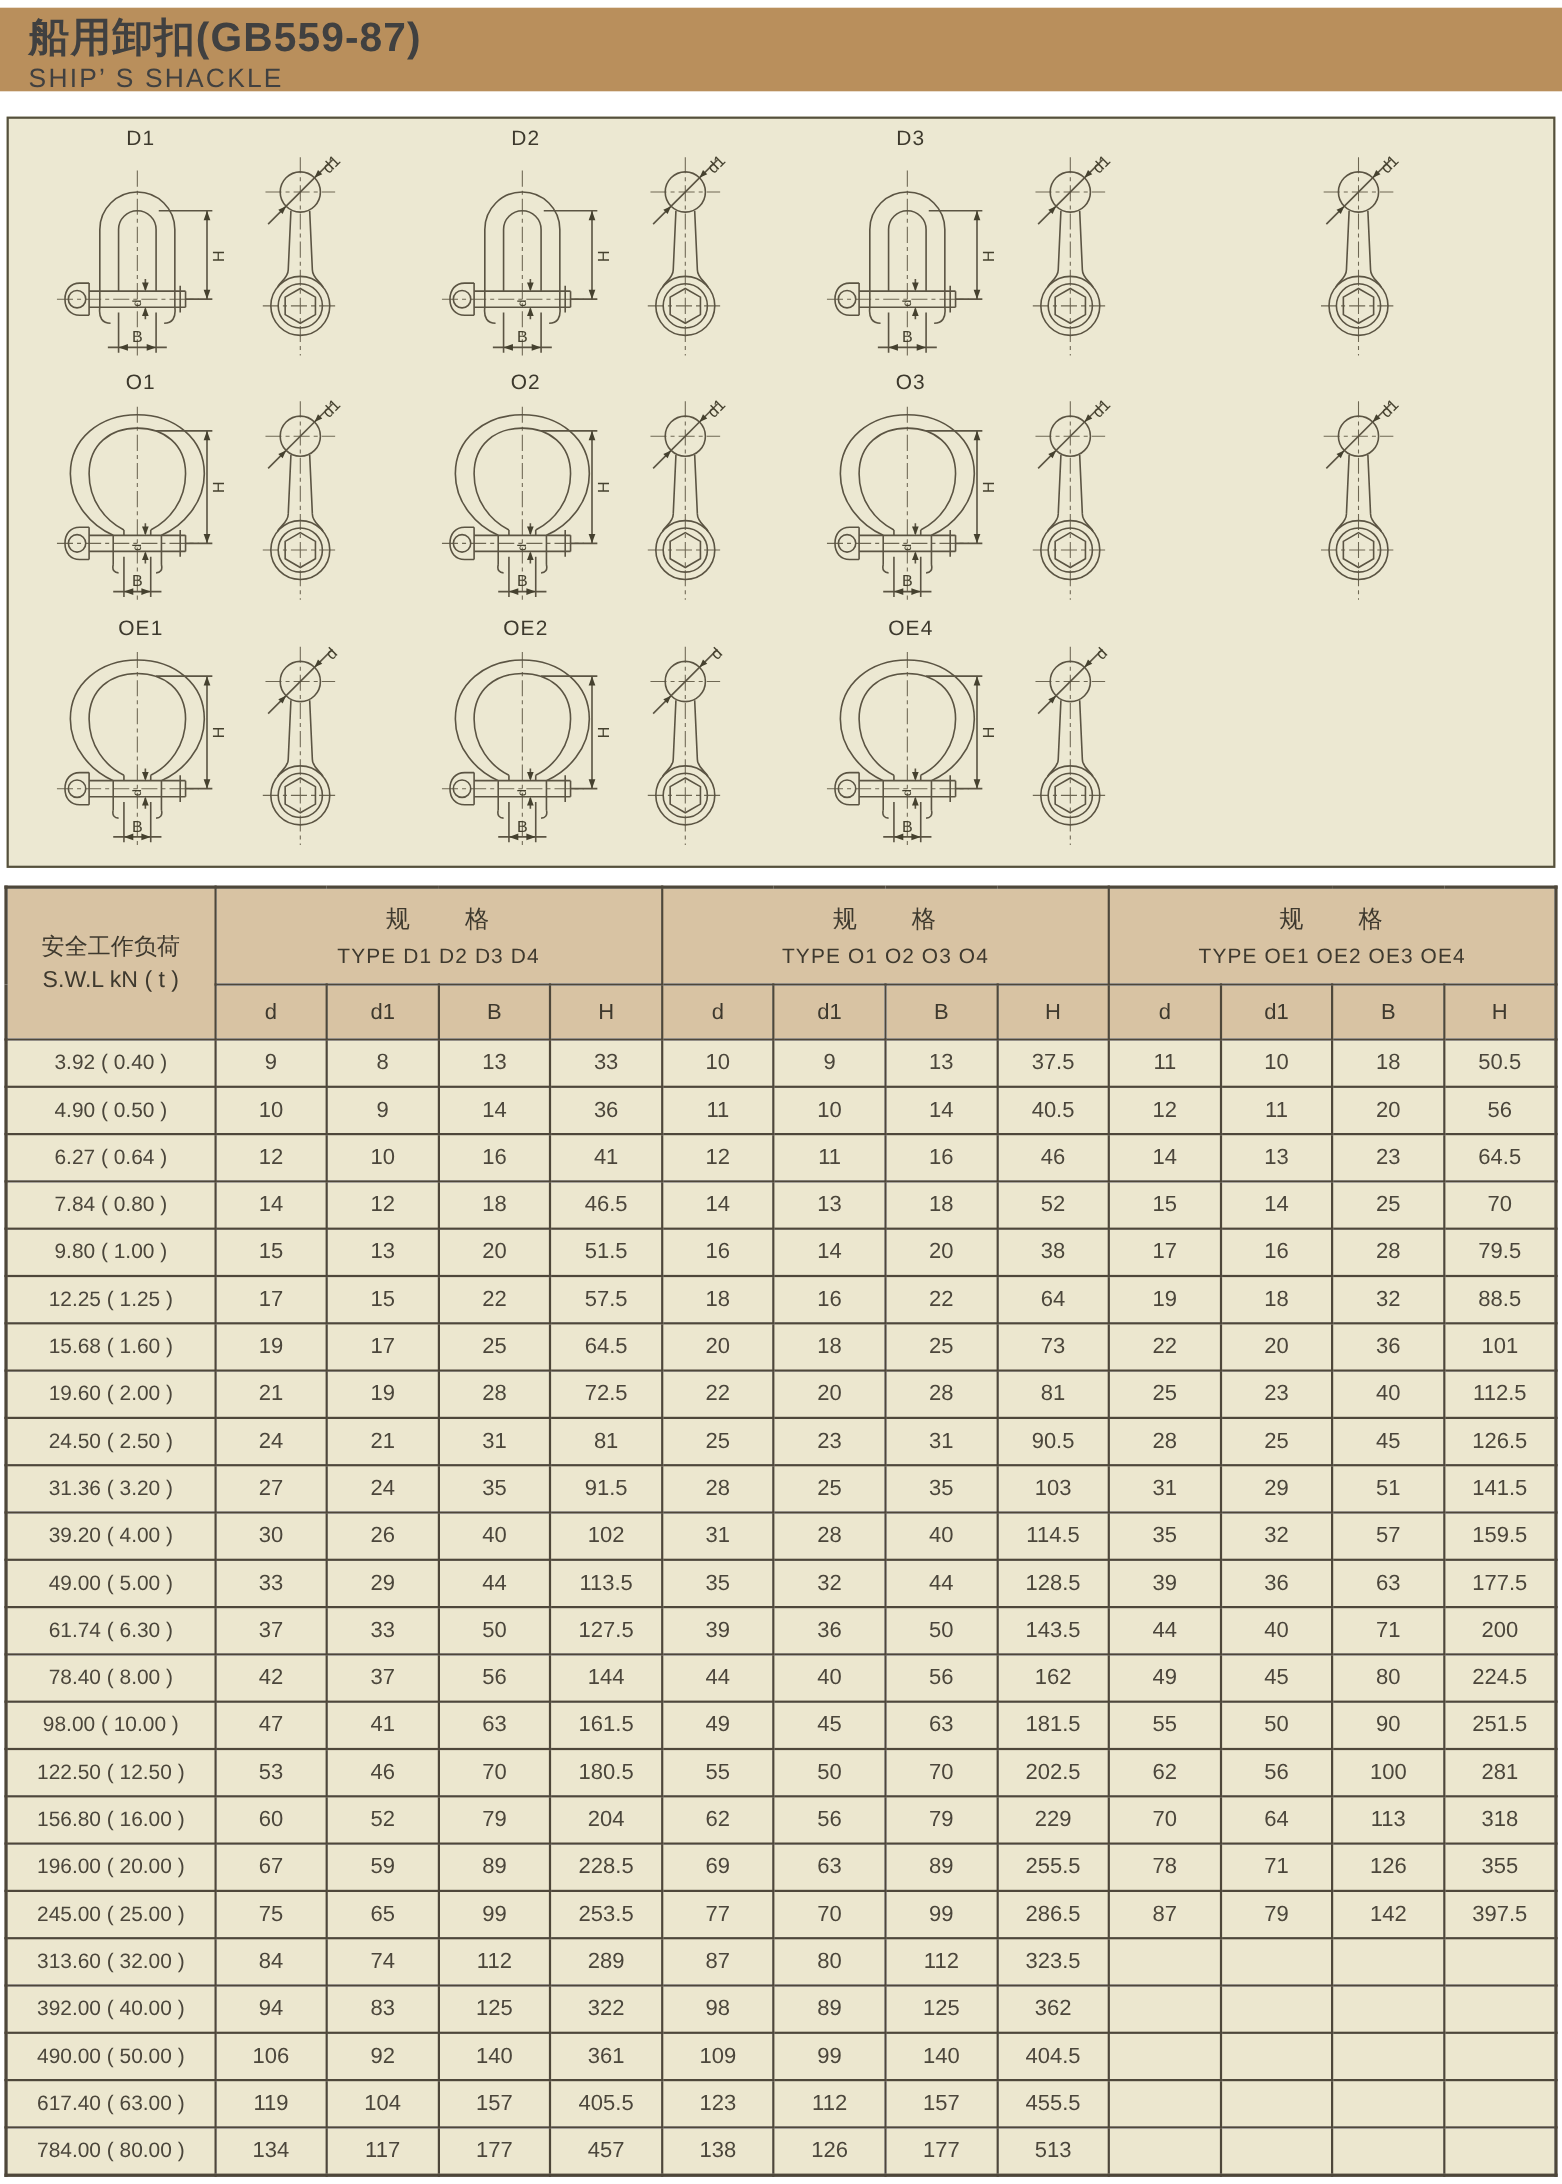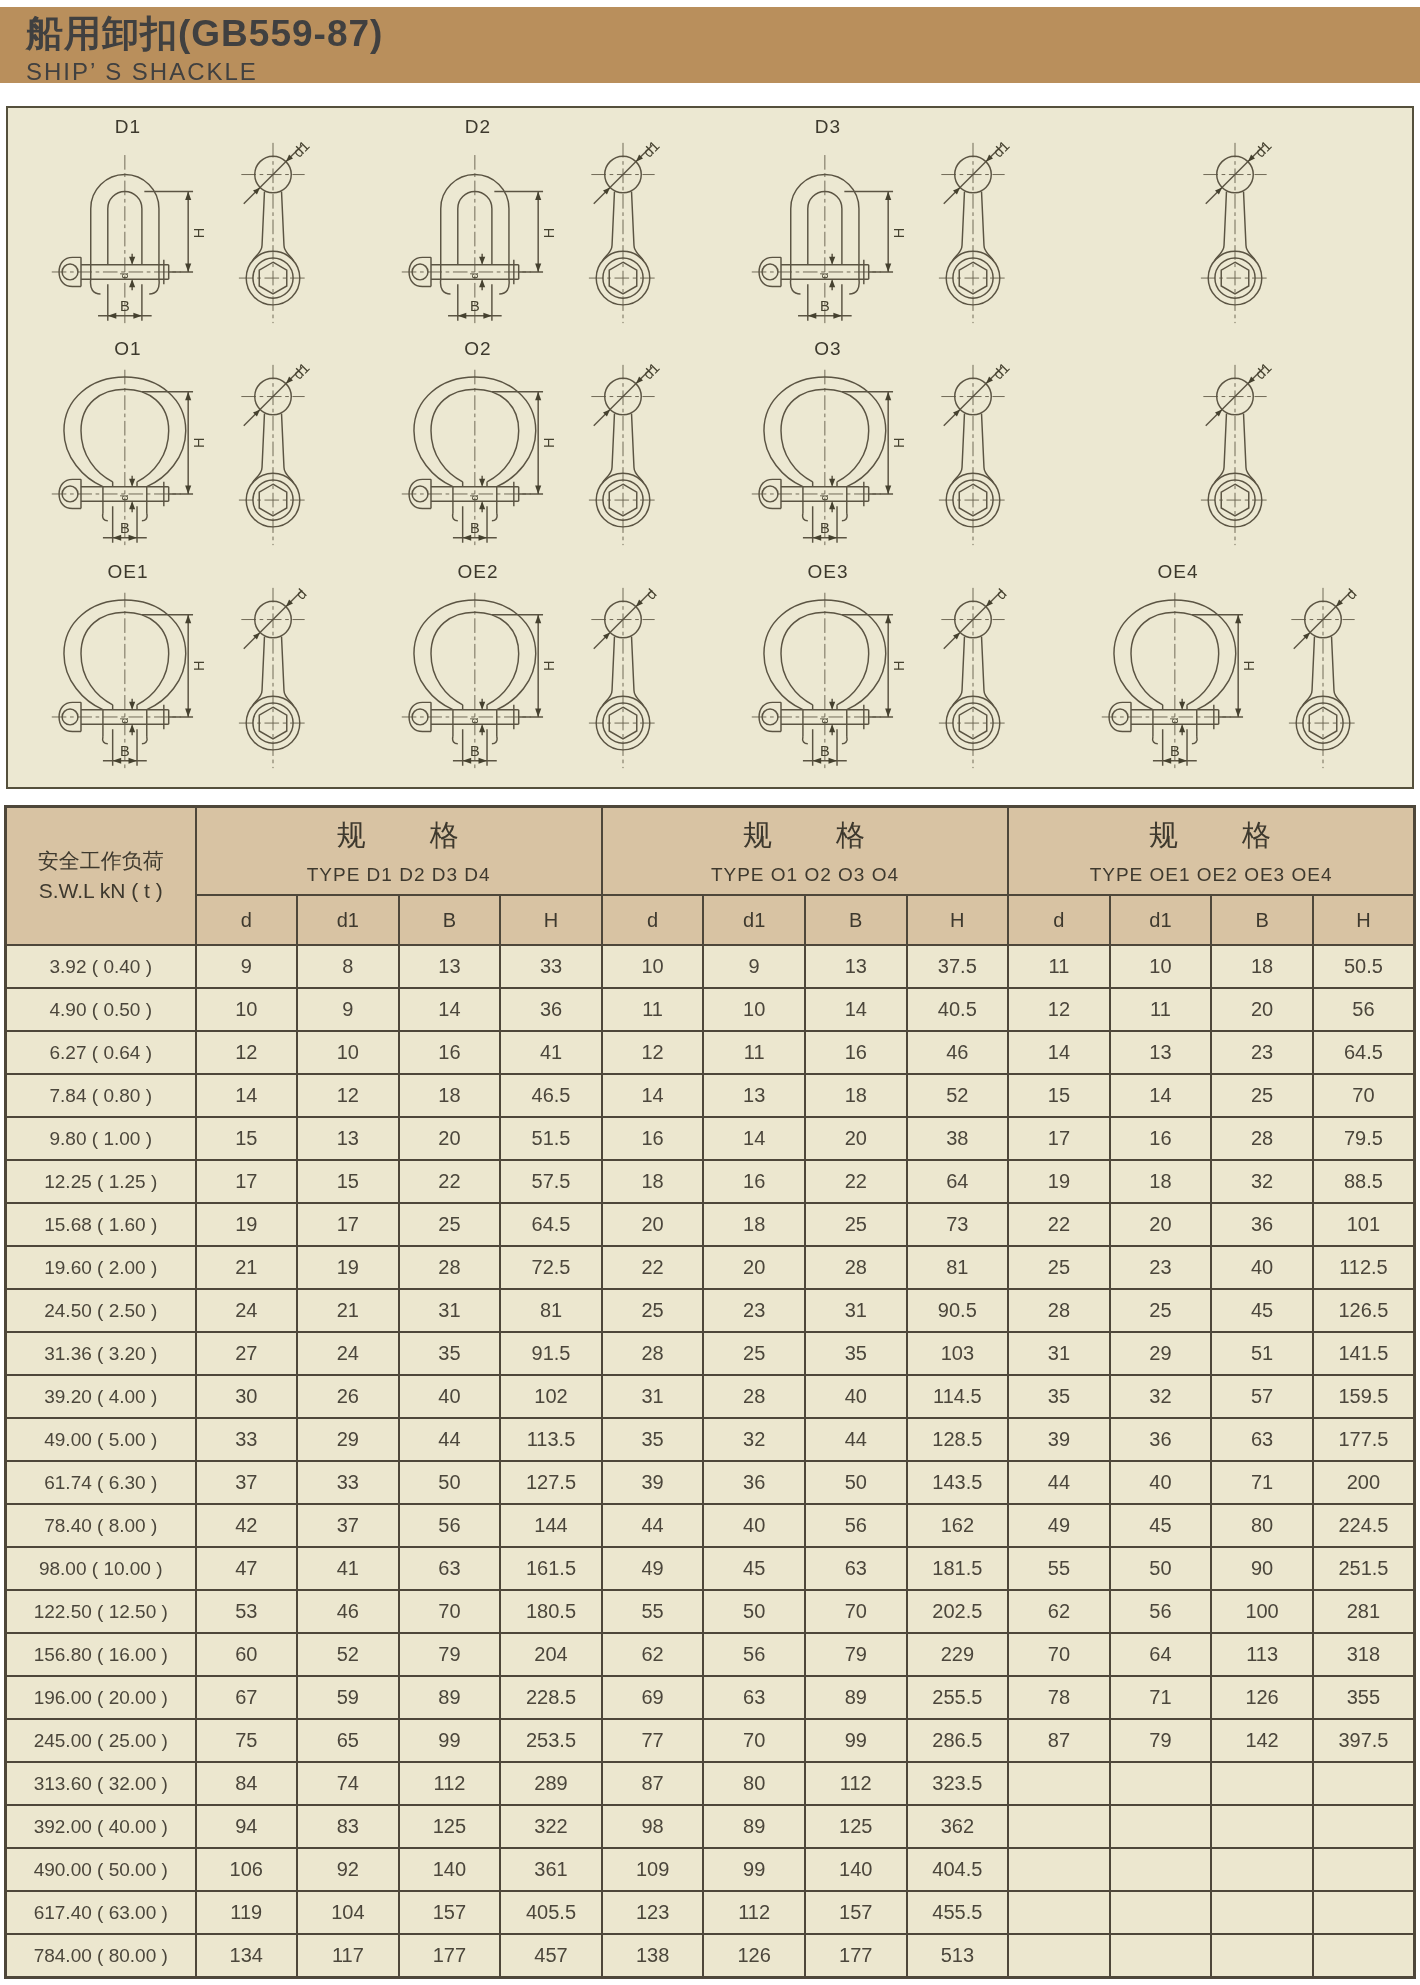--- a/index.html
+++ b/index.html
@@ -29,21 +29,21 @@
   .dim{font-size:12px;fill:#45412f;}
   .dimsm{font-size:9px;fill:#45412f;}
   
   table.spec{border-collapse:collapse;table-layout:fixed;width:1412px;margin:16px 4px 0 4px;
     border:3px solid #4e473a;}
   table.spec th,table.spec td{border:2px solid #4e473a;padding:0;text-align:center;
     vertical-align:middle;overflow:hidden;white-space:nowrap;}
   thead th{background:#d8c3a3;font-weight:normal;color:#3e392e;}
   .swl-th{font-size:21px;line-height:30px;}
   .group-th{height:86px;}
-  .group-th .spec-line{font-size:29px;letter-spacing:2px;margin-bottom:8px;}
+  .group-th .spec-line{font-size:22px;letter-spacing:2px;margin-bottom:8px;}
   .group-th .type-line{font-size:19px;letter-spacing:1px;}
   tr.subhead th{height:48px;font-size:20px;}
   tbody td{background:#ece7cf;height:41px;font-size:20px;color:#4b463b;}
   tbody td.swl{font-size:19px;}
 </style>
 </head>
 <body>
 
 <svg width="0" height="0" style="position:absolute" aria-hidden="true">
   <defs>
@@ -225,33 +225,20 @@
       </div>
       <svg class="pin-svg" width="98" height="190" viewBox="0 0 80 156" style="margin-top:22px;">
         <use class="pin-use" href="#sym-pin-d"></use>
       </svg>
     </div>
   </div>
       <div class="dcell">
     <div class="dcell-inner">
       <div class="front-wrap">
         <div class="dcell-title">OE2</div>
-        <svg class="front-svg" width="159" height="190" viewBox="0 0 130 156">
-          <use class="front-use" href="#sym-o-front"></use>
-        </svg>
-      </div>
-      <svg class="pin-svg" width="98" height="190" viewBox="0 0 80 156" style="margin-top:22px;">
-        <use class="pin-use" href="#sym-pin-d"></use>
-      </svg>
-    </div>
-  </div>
-      <div class="dcell">
-    <div class="dcell-inner">
-      <div class="front-wrap">
-        <div class="dcell-title">OE3</div>
         <svg class="front-svg" width="159" height="190" viewBox="0 0 130 156">
           <use class="front-use" href="#sym-o-front"></use>
         </svg>
       </div>
       <svg class="pin-svg" width="98" height="190" viewBox="0 0 80 156" style="margin-top:22px;">
         <use class="pin-use" href="#sym-pin-d"></use>
       </svg>
     </div>
   </div>
       <div class="dcell">

